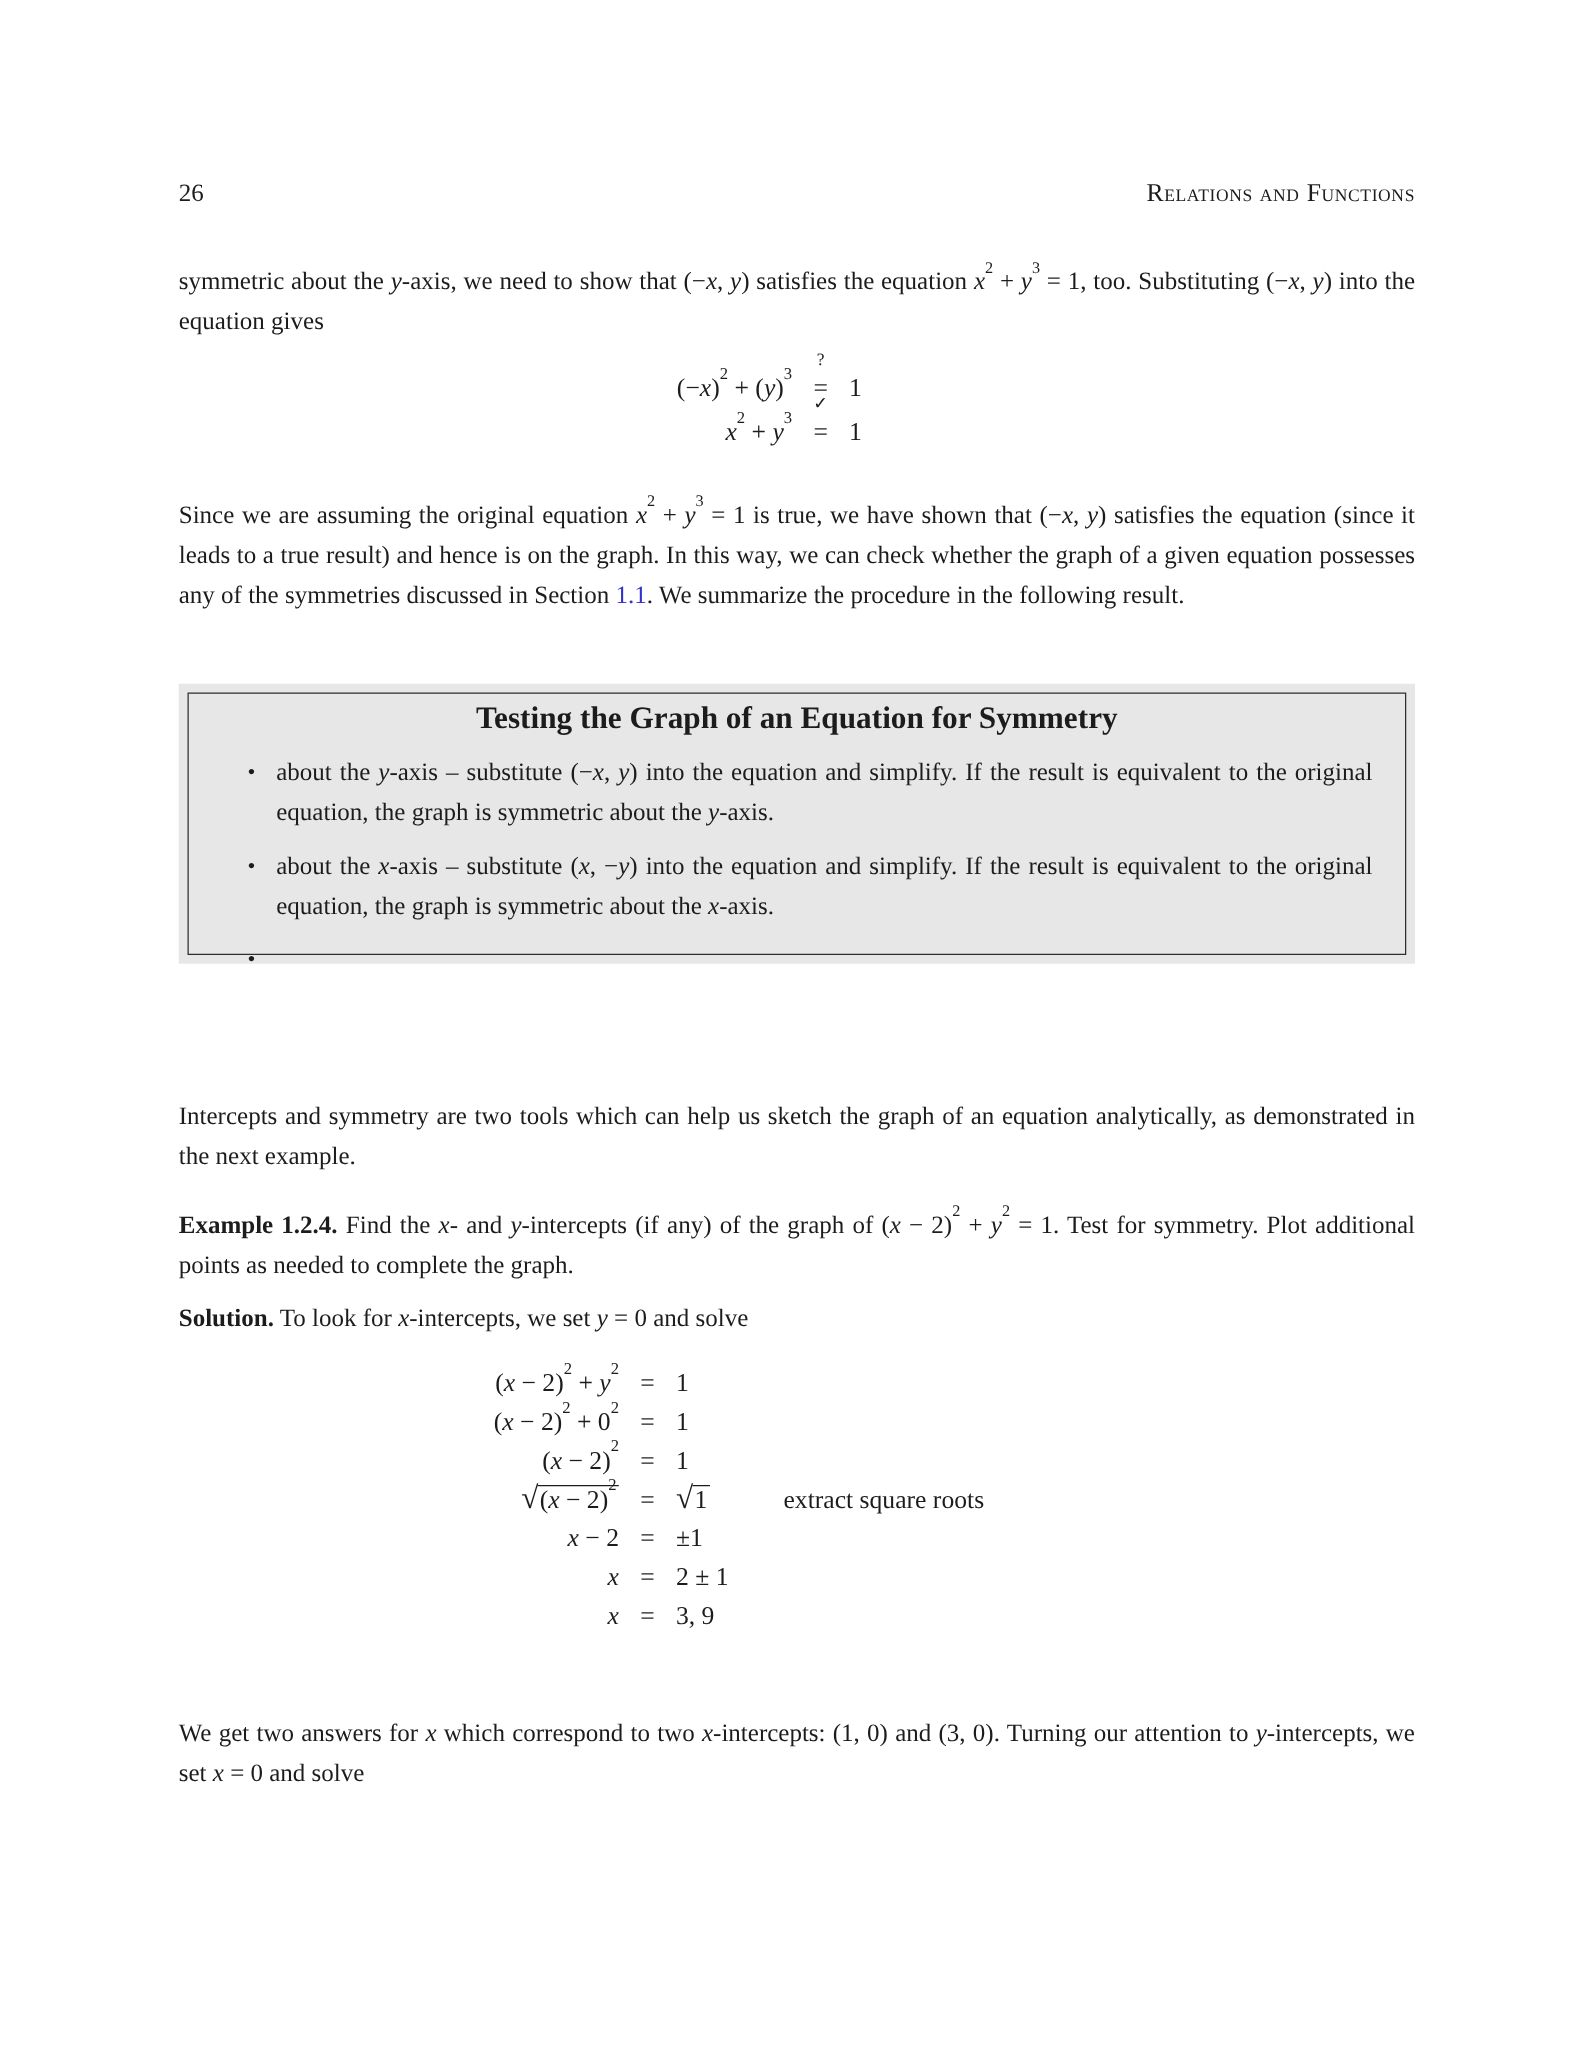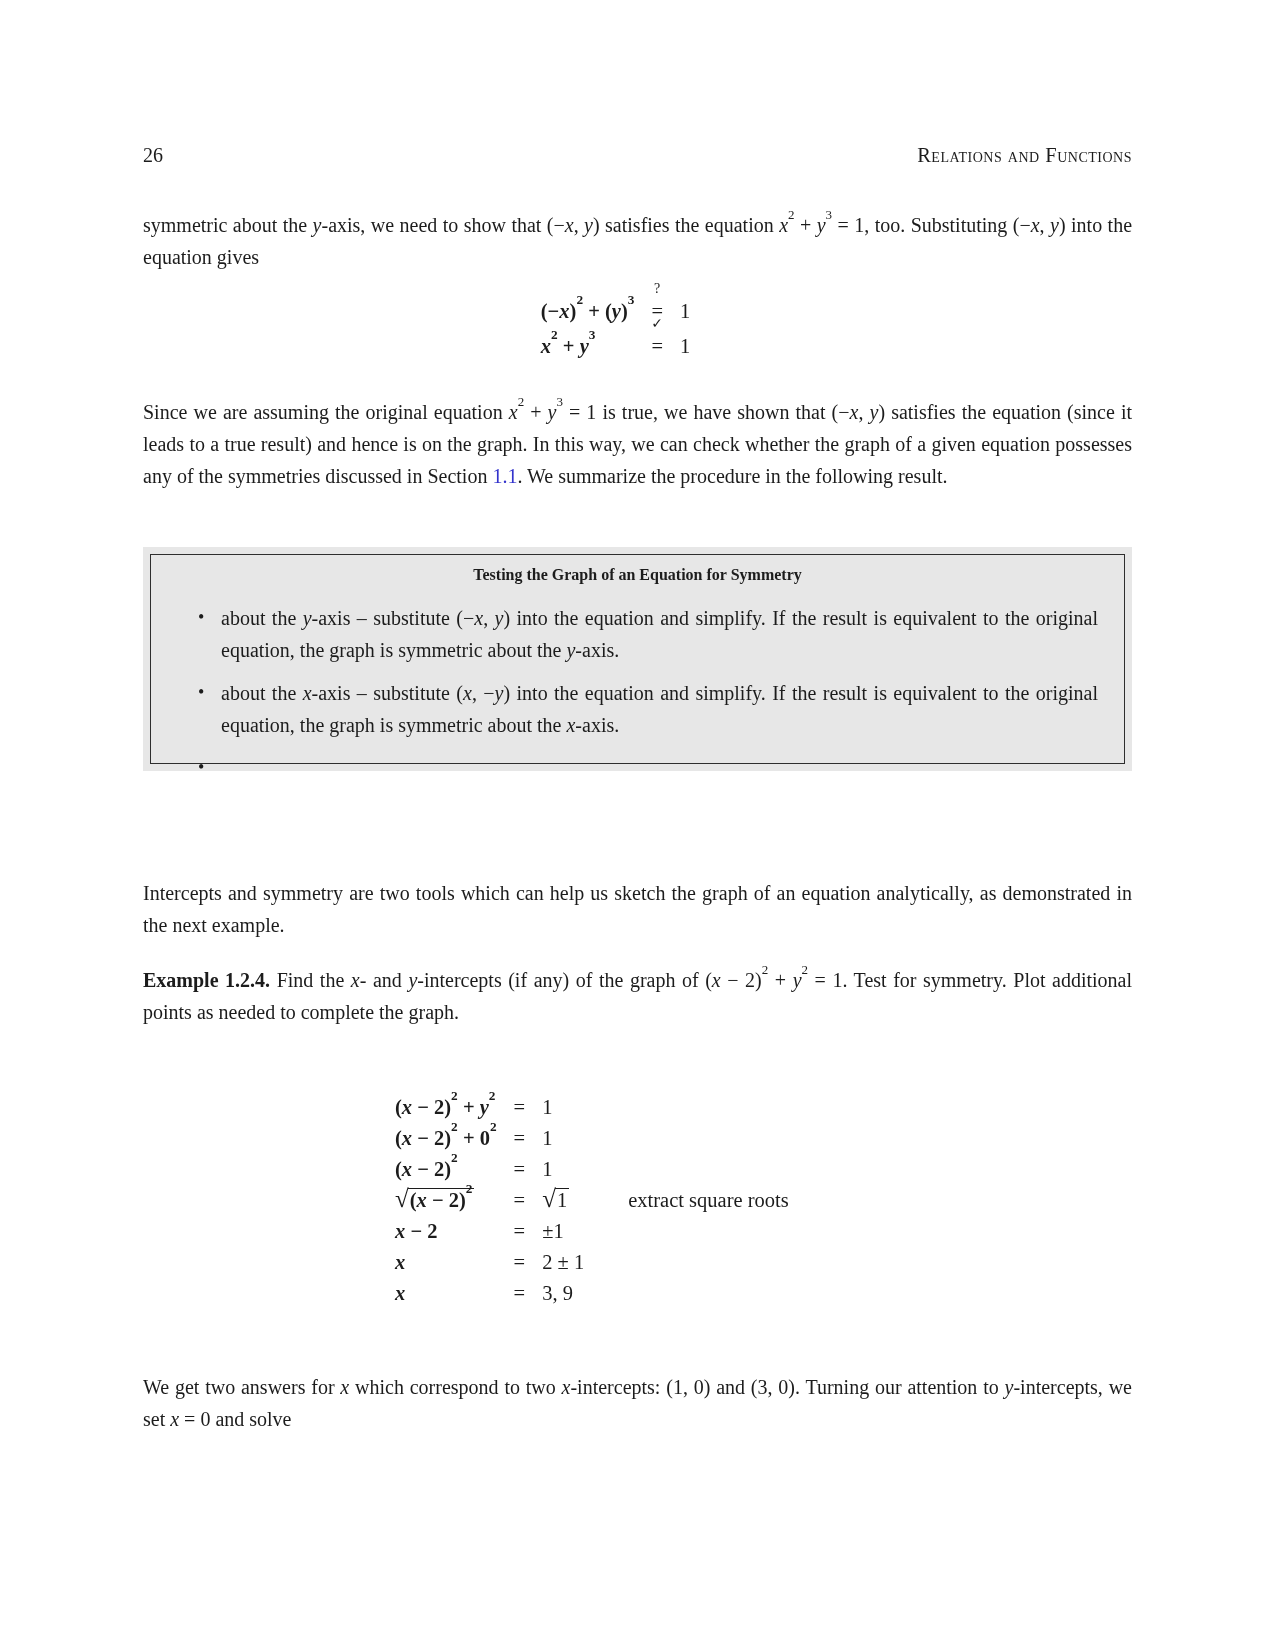--- a/index.html
+++ b/index.html
@@ -17,34 +17,34 @@
   
   .para{font-size:20px;line-height:32px;text-align:justify;}
   .seg-b{font-weight:bold;}
   .seg-m i, .eq-cell i{font-style:italic;}
   .seg-link{color:var(--link-color,#3333cc);cursor:pointer;}
   sup{font-size:.65em;position:relative;top:-.45em;line-height:0;font-style:normal;}
 
   
   .sym-box-outer{top:547px;background:var(--box-fill,#e7e7e7);padding:7px;box-sizing:border-box;}
   .sym-box-inner{border:1.6px solid #2e2e2e;padding:5px 26px 11px 26px;}
-  .sym-box-title{text-align:center;font-weight:bold;font-size:16px;line-height:30px;}
+  .sym-box-title{text-align:center;font-weight:bold;font-size:25px;line-height:30px;}
   .sym-box-intro{margin-top:8px;font-size:20px;line-height:32px;}
   .sym-bullets{list-style:none;margin:12px 0 0 0;padding:0 0 0 44px;}
   .sym-bullets li{position:relative;margin-bottom:11px;font-size:20px;line-height:32px;text-align:justify;}
   .sym-bullets li:last-child{margin-bottom:0;}
   .bullet{position:absolute;left:-23px;top:-1px;font-size:18px;}
 
   
   .eq-wrap-center{text-align:center;}
   .eq-grid{display:inline-grid;grid-template-columns:max-content max-content max-content max-content;
            align-items:baseline;font-size:20.5px;text-align:left;}
   .eq-cell{line-height:31px;}
   .eq1 .eq-cell{line-height:35px;}
-  .eq-lhs{text-align:left;font-weight:bold;}
+  .eq-lhs{text-align:right;}
   .eq-rel{position:relative;padding:0 17px;text-align:center;}
   .eq-mark{position:absolute;top:-12px;left:50%;transform:translateX(-50%);font-size:14px;line-height:14px;}
   .eq-rhs{text-align:left;}
   .eq-note{padding-left:44px;white-space:nowrap;}
   .eq2-wrap{left:252px;right:auto;}
 
   
   .rad{white-space:nowrap;display:inline-block;}
   .rad-sign{font-size:1.22em;line-height:1;}
   .radicand{border-top:1.5px solid #1c1c1c;padding:0 2px 0 2px;margin-left:-1px;display:inline-block;line-height:1.15;}
@@ -89,20 +89,21 @@
           <li><span class="bullet">•</span><span><span class="seg-t">about the </span><span class="seg-m"><i>x</i></span><span class="seg-t">-axis – substitute </span><span class="seg-m">(<i>x</i>, −<i>y</i>)</span><span class="seg-t"> into the equation and simplify.  If the result is equivalent to the original equation, the graph is symmetric about the </span><span class="seg-m"><i>x</i></span><span class="seg-t">-axis.</span></span></li>
           <li><span class="bullet">•</span></li>
         </ul>
     </div>
   </div>
 
   <div class="abs para p3"><span class="seg-t">Intercepts and symmetry are two tools which can help us sketch the graph of an equation analytically, as demonstrated in the next example.</span></div>
 
   <div class="abs para p-example"><span class="seg-b">Example 1.2.4.</span><span class="seg-t">  Find the </span><span class="seg-m"><i>x</i></span><span class="seg-t">- and </span><span class="seg-m"><i>y</i></span><span class="seg-t">-intercepts (if any) of the graph of </span><span class="seg-m">(<i>x</i> − 2)<sup>2</sup> + <i>y</i><sup>2</sup> = 1</span><span class="seg-t">.  Test for symmetry.  Plot additional points as needed to complete the graph.</span></div>
 
+  <div class="abs para p-solution"><span class="seg-b">Solution.</span><span class="seg-t">  To look for </span><span class="seg-m"><i>x</i></span><span class="seg-t">-intercepts, we set </span><span class="seg-m"><i>y</i> = 0</span><span class="seg-t"> and solve</span></div>
 
   <div class="abs eqb2 eq2-wrap">
     <div class="eq-grid">
         <span class="eq-cell eq-lhs">(<i>x</i> − 2)<sup>2</sup> + <i>y</i><sup>2</sup></span>
         <span class="eq-cell eq-rel">=</span>
         <span class="eq-cell eq-rhs">1</span>
         <span class="eq-cell eq-note"></span>
         <span class="eq-cell eq-lhs">(<i>x</i> − 2)<sup>2</sup> + 0<sup>2</sup></span>
         <span class="eq-cell eq-rel">=</span>
         <span class="eq-cell eq-rhs">1</span>

